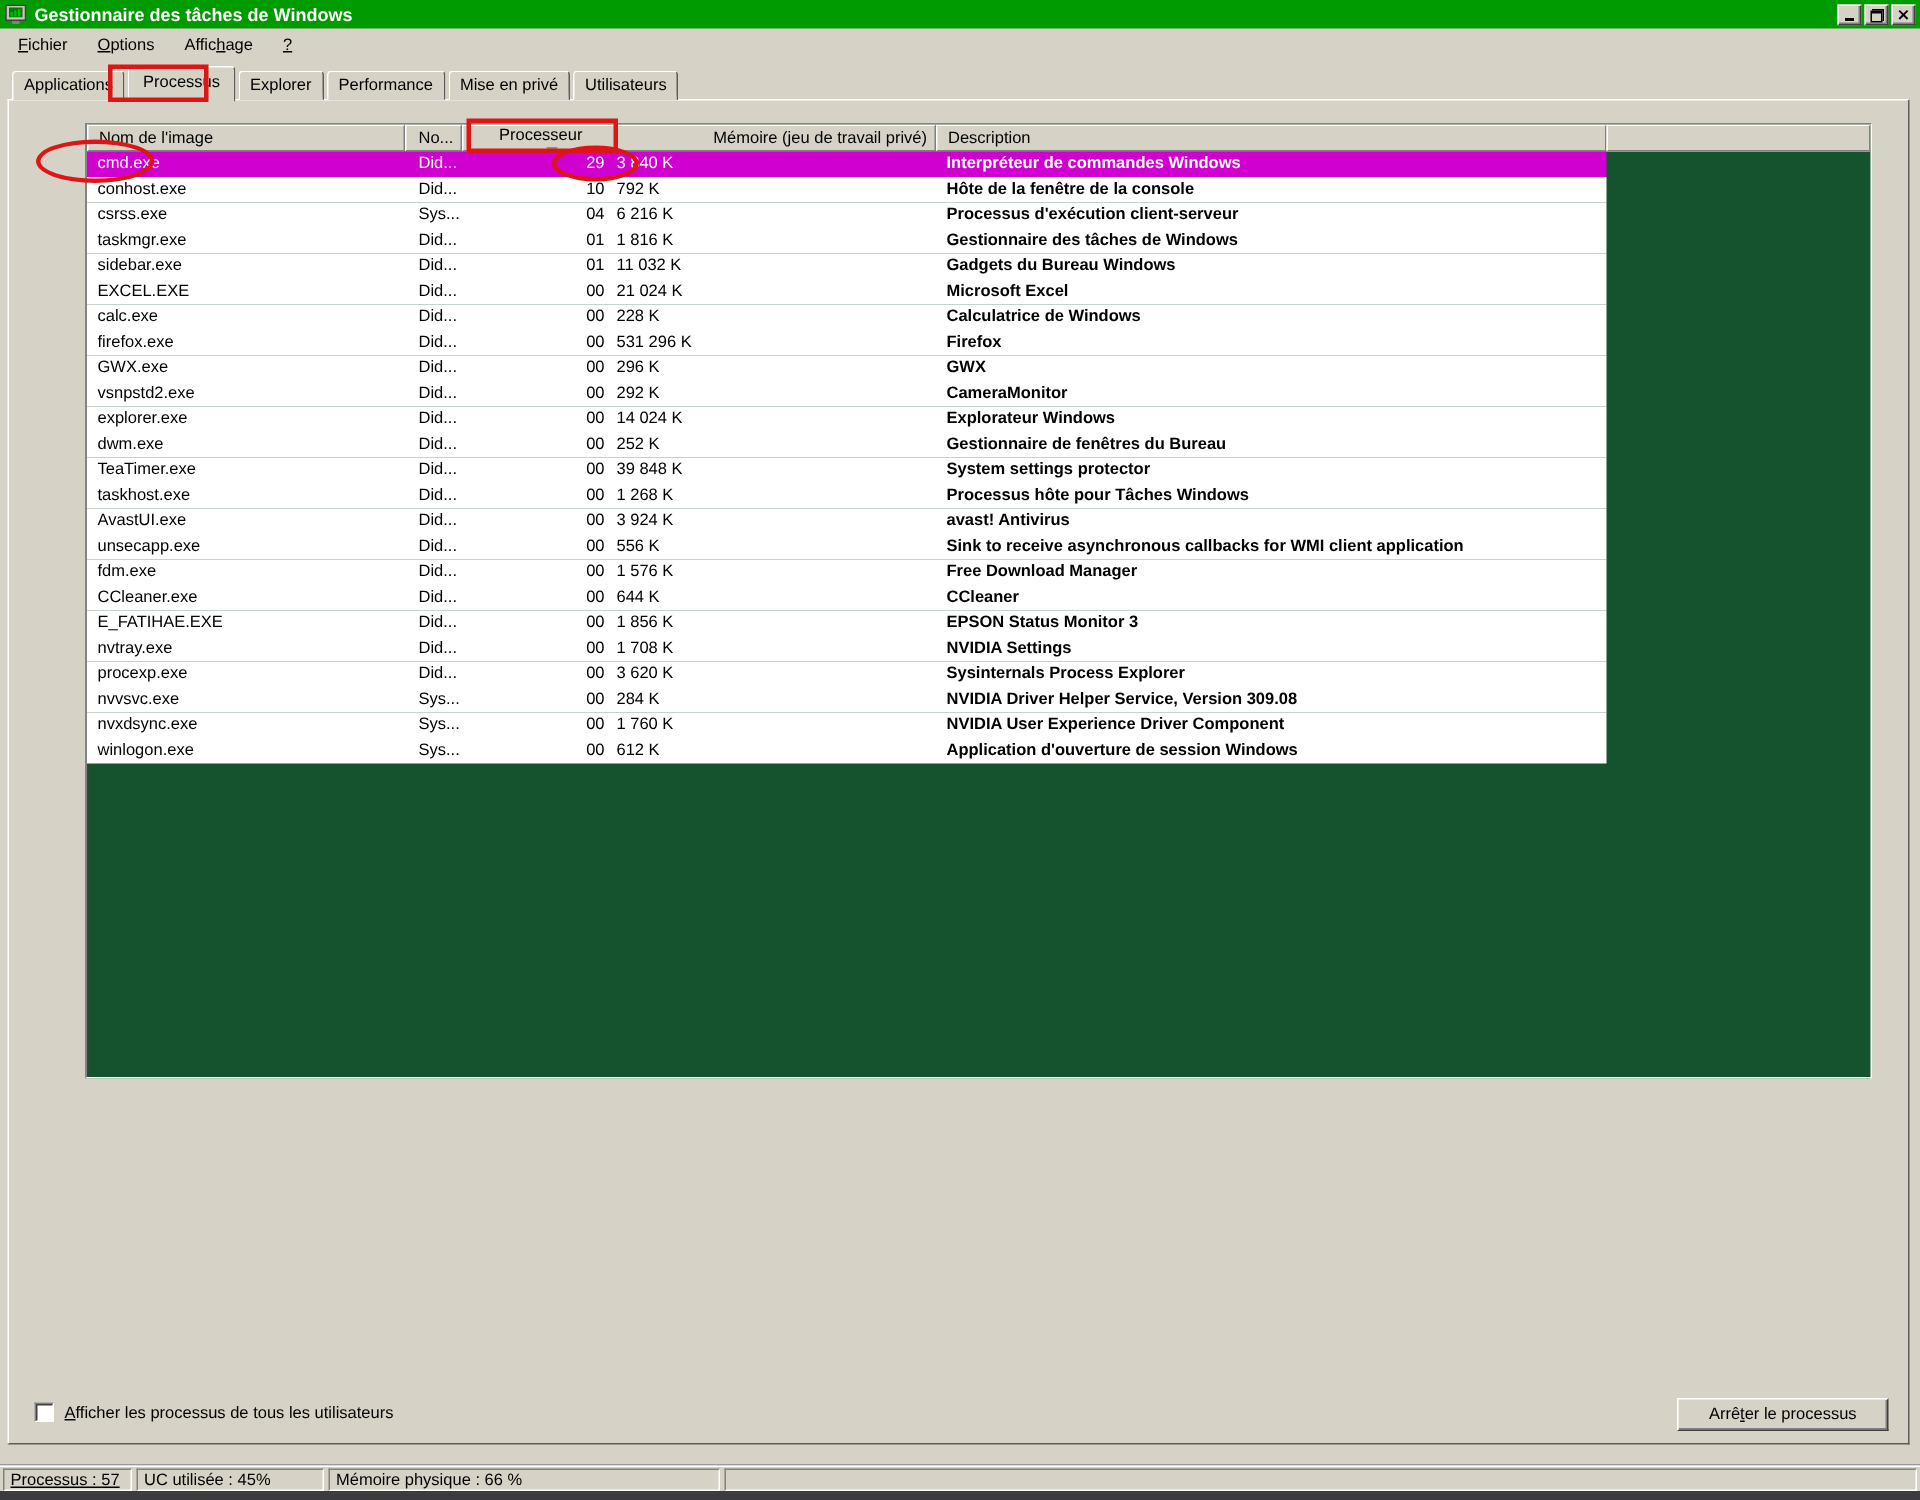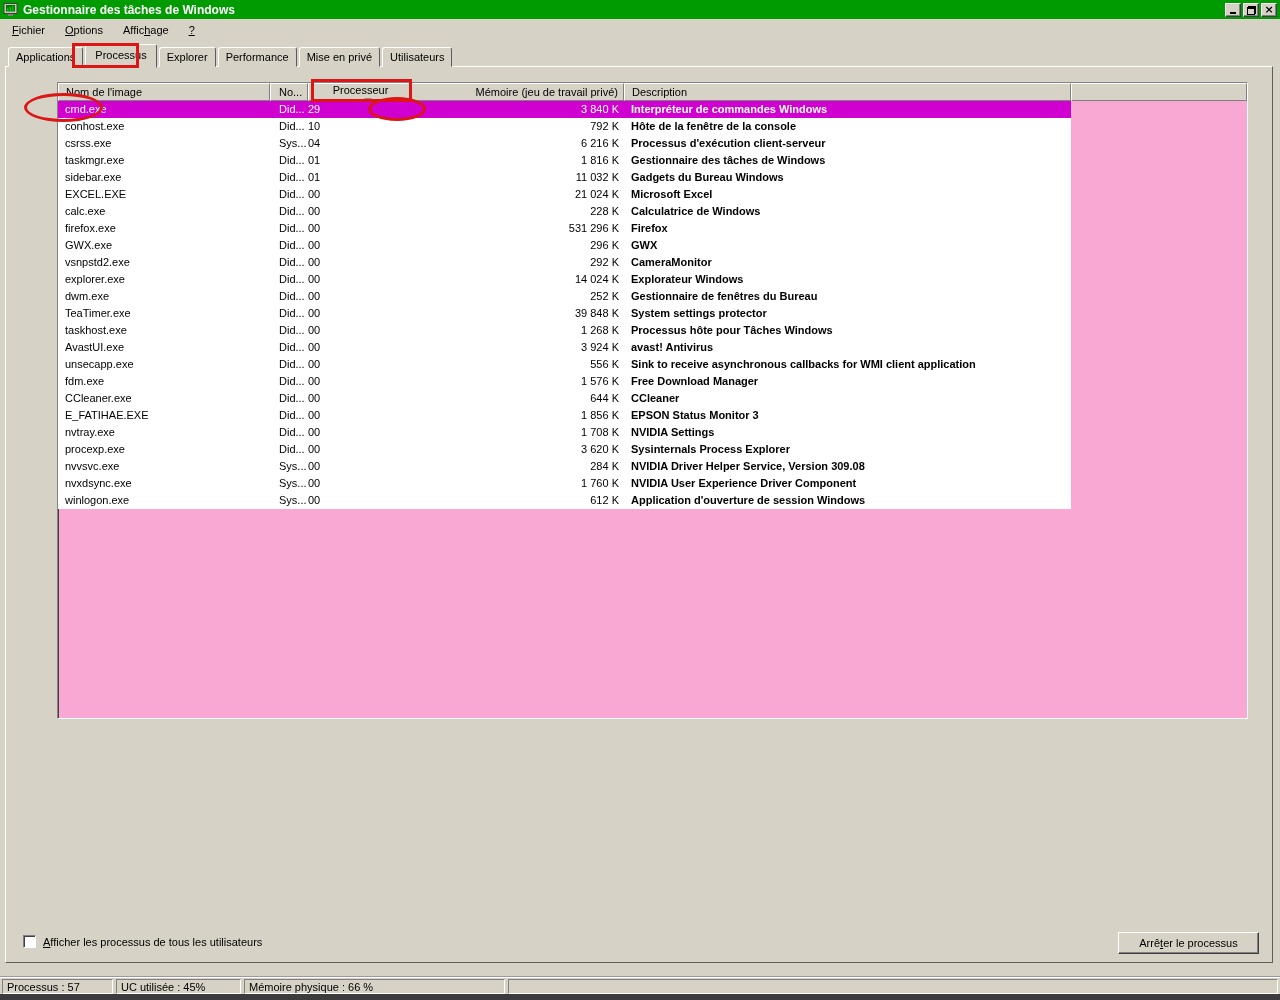--- a/index.html
+++ b/index.html
@@ -49,21 +49,21 @@
 
   .tabpage {
     position:absolute; left:5px; top:66px; width:1268px; height:897px;
     border:1px solid; border-color:#fff #5c5c5c #5c5c5c #fff;
     background:#d6d2c6;
   }
 
   
   .listview {
     position:absolute; left:57px; top:82px; width:1191px; height:637px;
-    background:#f9a8d4;
+    background:#14532d;
     border:1px solid; border-color:#848284 #fff #fff #848284;
     box-shadow:inset 1px 1px 0 #404040;
     overflow:hidden;
   }
   .lv-header { display:flex; height:18px; background:#d6d2c6; }
   .hcell {
     height:18px; background:#d6d2c6; white-space:nowrap; overflow:hidden;
     border:1px solid; border-color:#fff #808080 #808080 #fff;
     display:flex; align-items:center; padding:0 5px 0 7px;
     flex:0 0 auto;
@@ -79,22 +79,22 @@
     border-left:4px solid transparent; border-right:4px solid transparent;
     border-top:5px solid #909090;
   }
 
   .lv-body { position:relative; }
   .row { display:flex; width:1013px; height:17px; line-height:17px; background:#fff; }
   .row.selected { color:#fff; }
   .cell { white-space:nowrap; overflow:hidden; flex:0 0 auto; }
   .c-name { width:212px; padding-left:7px; }
   .c-user { width:38px;  padding-left:9px; }
-  .c-cpu  { width:103px; padding-right:8px; }
-  .c-mem  { width:213px; text-align:right; padding-right:5px; }
+  .c-cpu  { width:103px; text-align:right; padding-right:8px; }
+  .c-mem  { width:213px; text-align:left; padding-right:5px; }
   .c-desc { width:447px; padding-left:7px;font-weight:bold; }
 
   
   .chk-row { position:absolute; left:23px; top:935px; display:flex; align-items:center; }
   .checkbox {
     width:13px; height:13px; background:#fff;
     border:1px solid; border-color:#808080 #fff #fff #808080;
     box-shadow:inset 1px 1px 0 #404040;
     margin-right:7px;
   }
@@ -107,21 +107,21 @@
   }
 
   
   .status-divider { position:absolute; left:0; top:976px; width:1280px; height:2px;
     border-top:1px solid #9a9a9a; border-bottom:1px solid #ffffff; }
   .statusbar { position:absolute; left:2px; top:979px; width:1276px; height:15px; display:flex; gap:3px; }
   .spanel {
     height:15px; padding:1px 4px 0; white-space:nowrap; overflow:hidden;
     border:1px solid; border-color:#808080 #fff #fff #808080;
   }
-  .sp1 { width:111px; } .sp2 { width:125px; } .sp3 { width:261px; } .sp4 { flex:1 1 auto; }
+  .sp1 { width:86px;text-decoration:underline; } .sp2 { width:125px; } .sp3 { width:261px; } .sp4 { flex:1 1 auto; }
   .bottom-strip { position:absolute; left:0; top:994px; width:1280px; height:6px; background:#3c3c3c; }
 
   
   .annot { position:absolute; border:3px solid #dd1515; pointer-events:none; z-index:10; background:transparent; }
   .annot.ellipse { border-radius:50%; }
   .annot-tab       { left:72px;  top:43px;  width:67px;  height:25px; }
   .annot-header    { left:311px; top:79px;  width:101px; height:23px; }
   .annot-cmd       { left:24px;  top:93px;  width:79px;  height:29px; }
   .annot-cpu       { left:368px; top:97px;  width:58px;  height:24px; }
 

